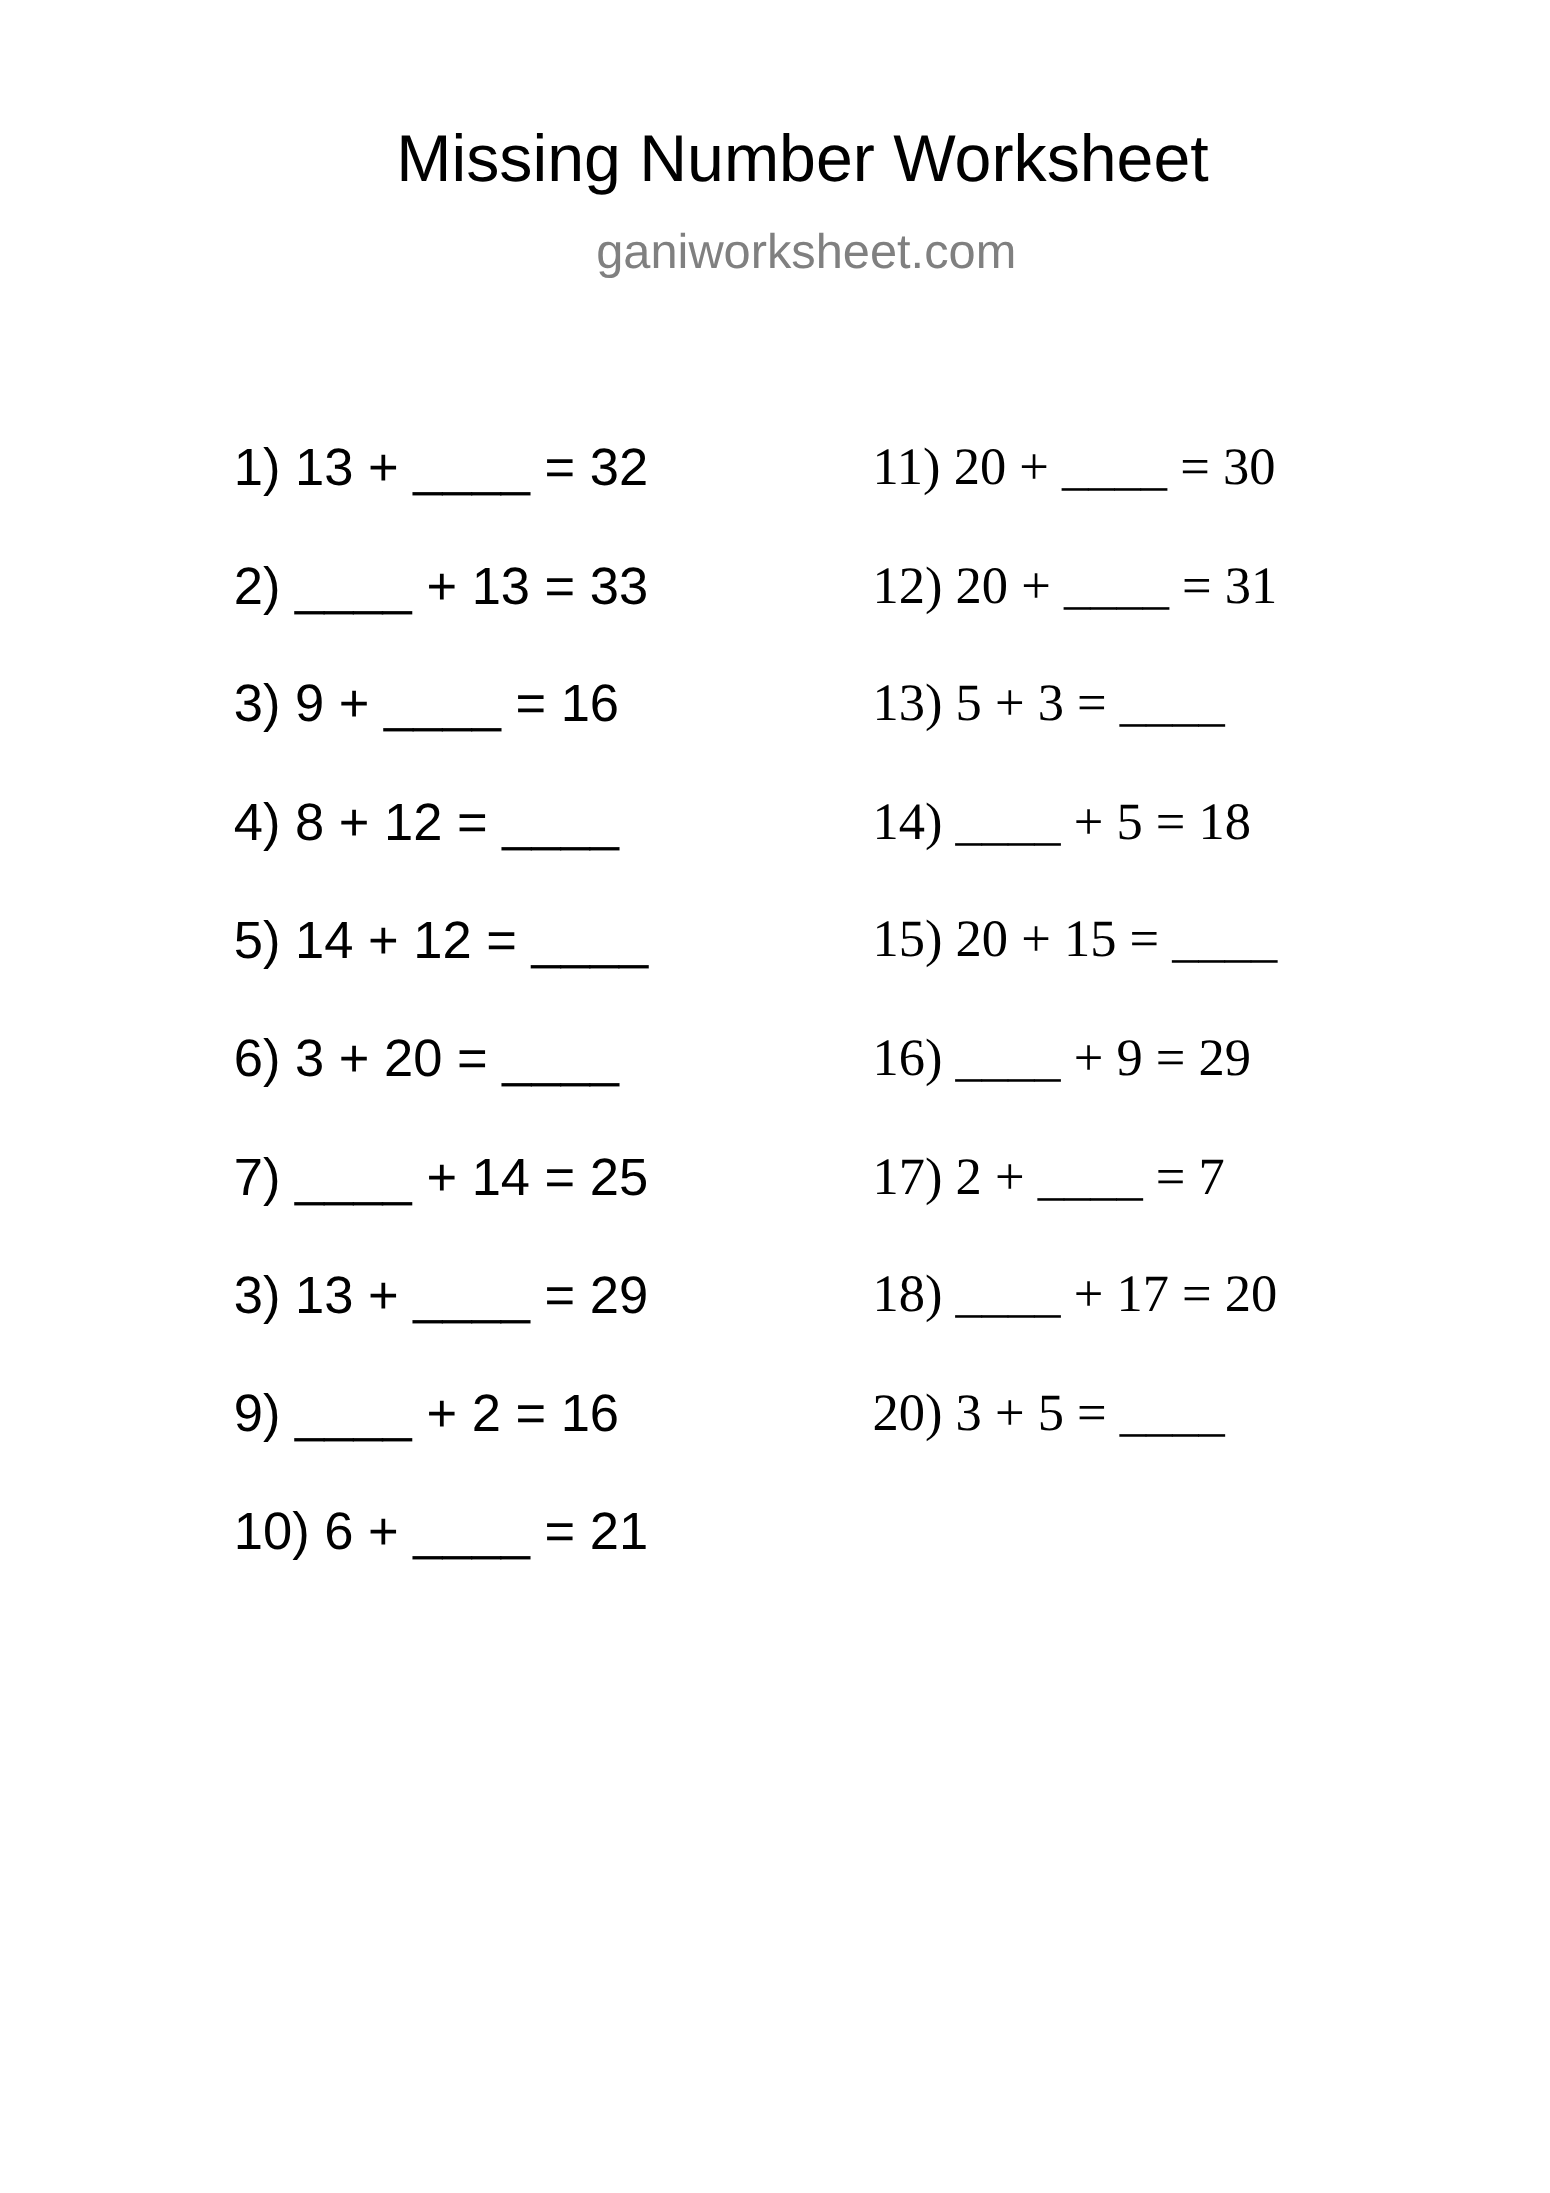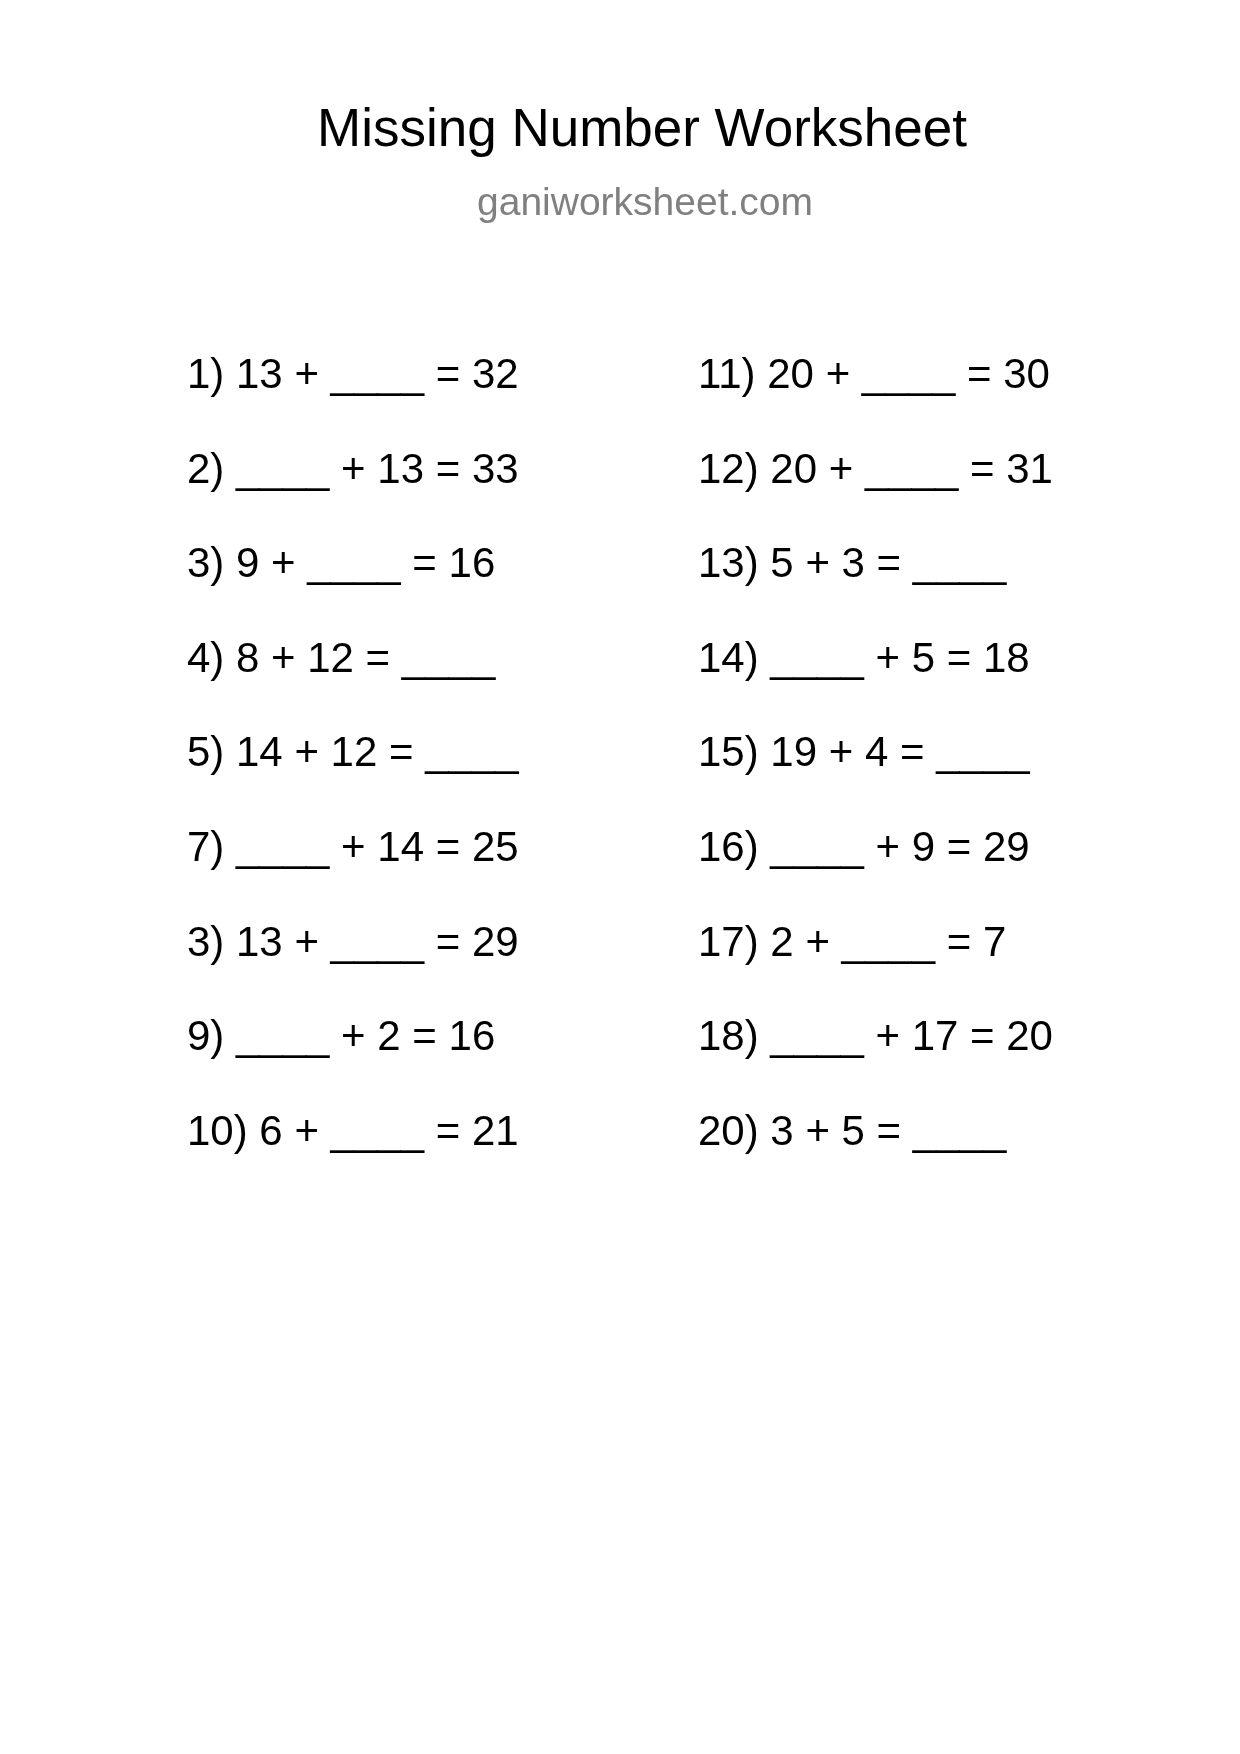--- a/index.html
+++ b/index.html
@@ -38,51 +38,52 @@
       color: #808080;
       padding-left: 50px;
       box-sizing: border-box;
       white-space: nowrap;
     }
     .column {
       position: absolute;
       top: 348px;
     }
     .col-left { left: 187px; }
-    .col-right { left: 698px; }
+    .col-right { left: 698px; font-family: Liberation Serif, serif; }
     .problem {
       height: 94.6px;
       font-size: 42px;
       line-height: 52px;
       white-space: pre;
     }
   </style>
 </head>
 <body>
 
 <div>
   <div class="title">Missing Number Worksheet</div>
   <div class="subtitle">ganiworksheet.com</div>
 
   <div class="column col-left">
     <div class="problem">1) 13 + ____ = 32</div>
     <div class="problem">2) ____ + 13 = 33</div>
     <div class="problem">3) 9 + ____ = 16</div>
     <div class="problem">4) 8 + 12 = ____</div>
     <div class="problem">5) 14 + 12 = ____</div>
+    <div class="problem">6) 3 + 20 = ____</div>
     <div class="problem">7) ____ + 14 = 25</div>
     <div class="problem">3) 13 + ____ = 29</div>
     <div class="problem">9) ____ + 2 = 16</div>
     <div class="problem">10) 6 + ____ = 21</div>
   </div>
 
   <div class="column col-right">
     <div class="problem">11) 20 + ____ = 30</div>
     <div class="problem">12) 20 + ____ = 31</div>
     <div class="problem">13) 5 + 3 = ____</div>
     <div class="problem">14) ____ + 5 = 18</div>
-    <div class="problem">15) 19 + 4 = ____</div>
+    <div class="problem">15) 20 + 15 = ____</div>
     <div class="problem">16) ____ + 9 = 29</div>
     <div class="problem">17) 2 + ____ = 7</div>
     <div class="problem">18) ____ + 17 = 20</div>
     <div class="problem">20) 3 + 5 = ____</div>
   </div>
 </div>
 
 </body></html>

